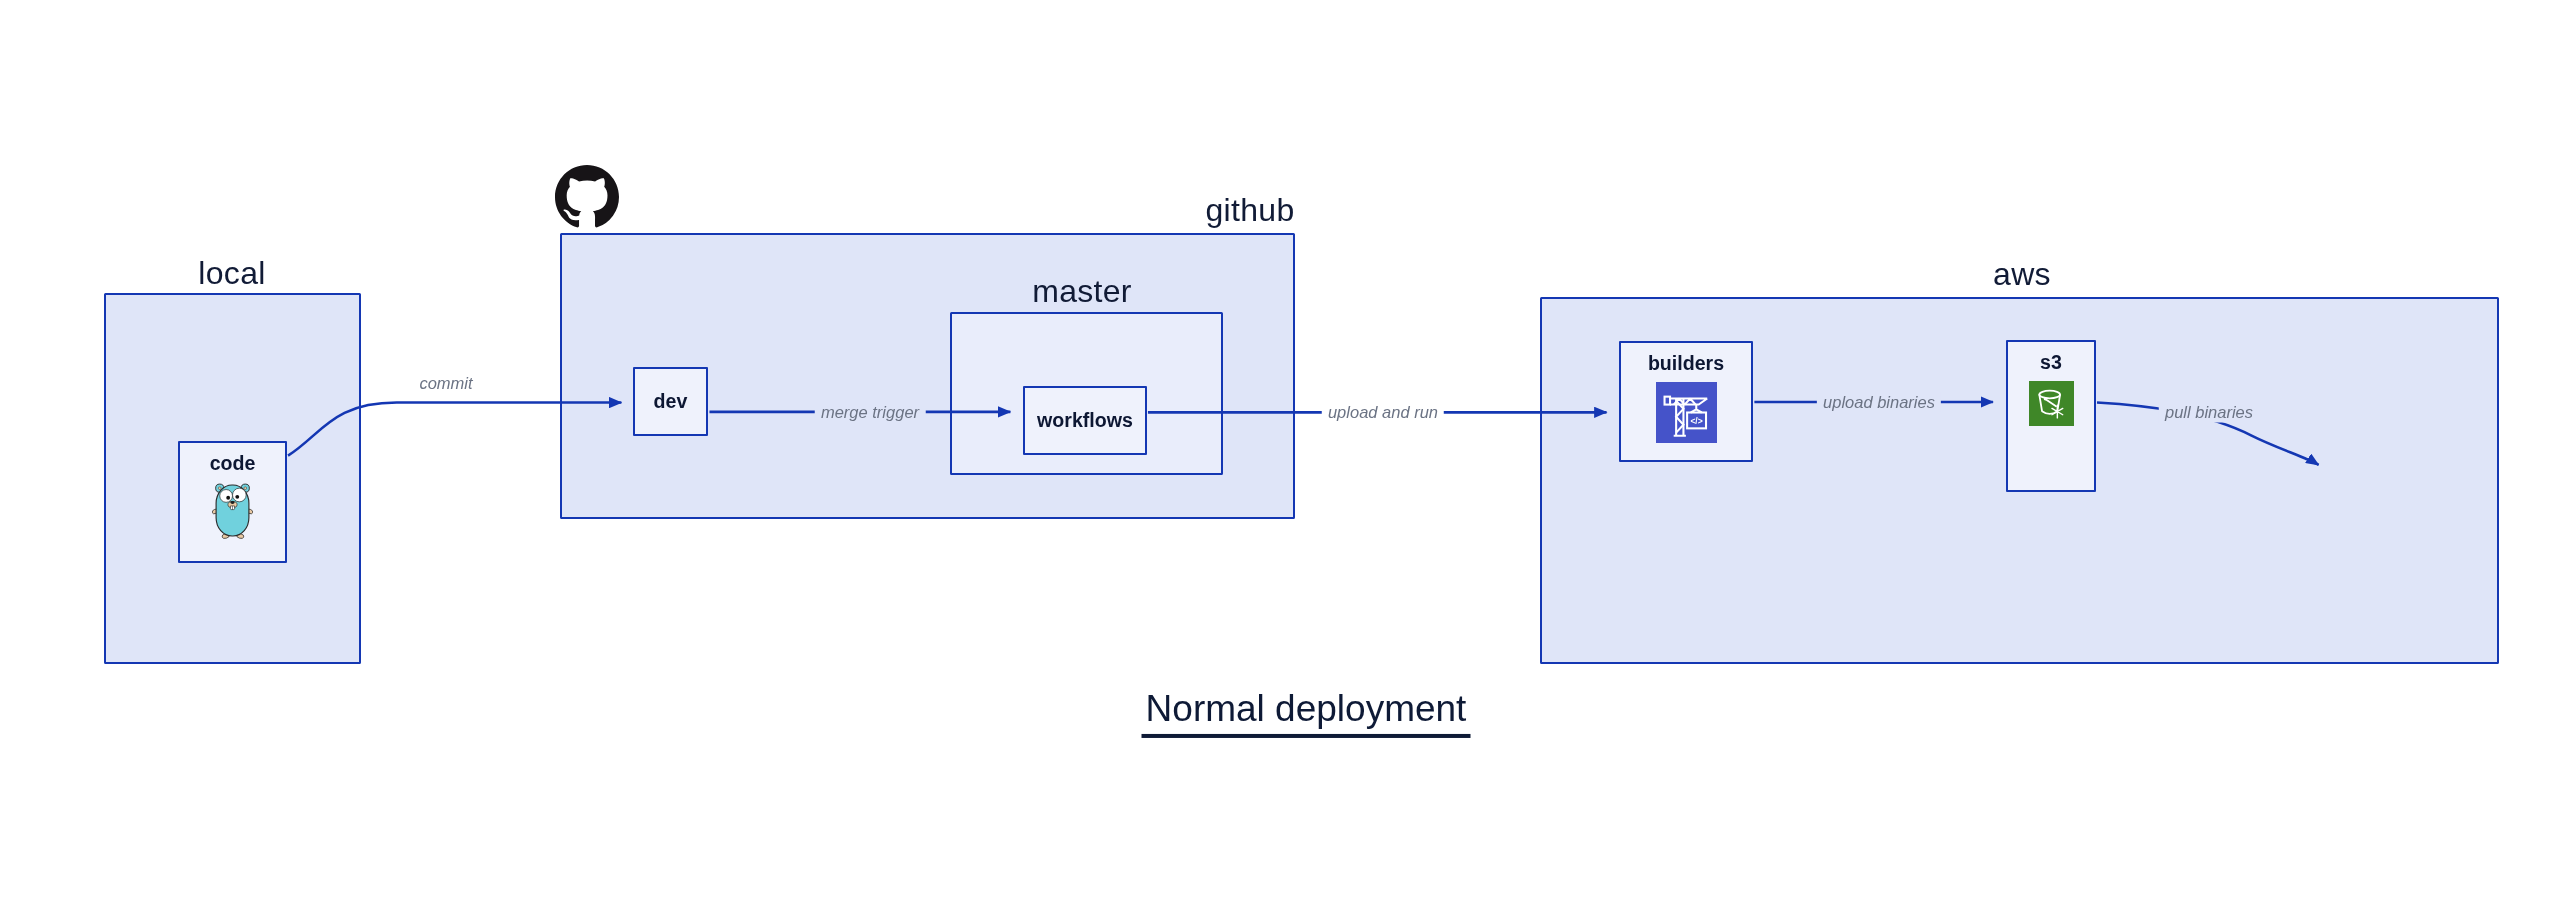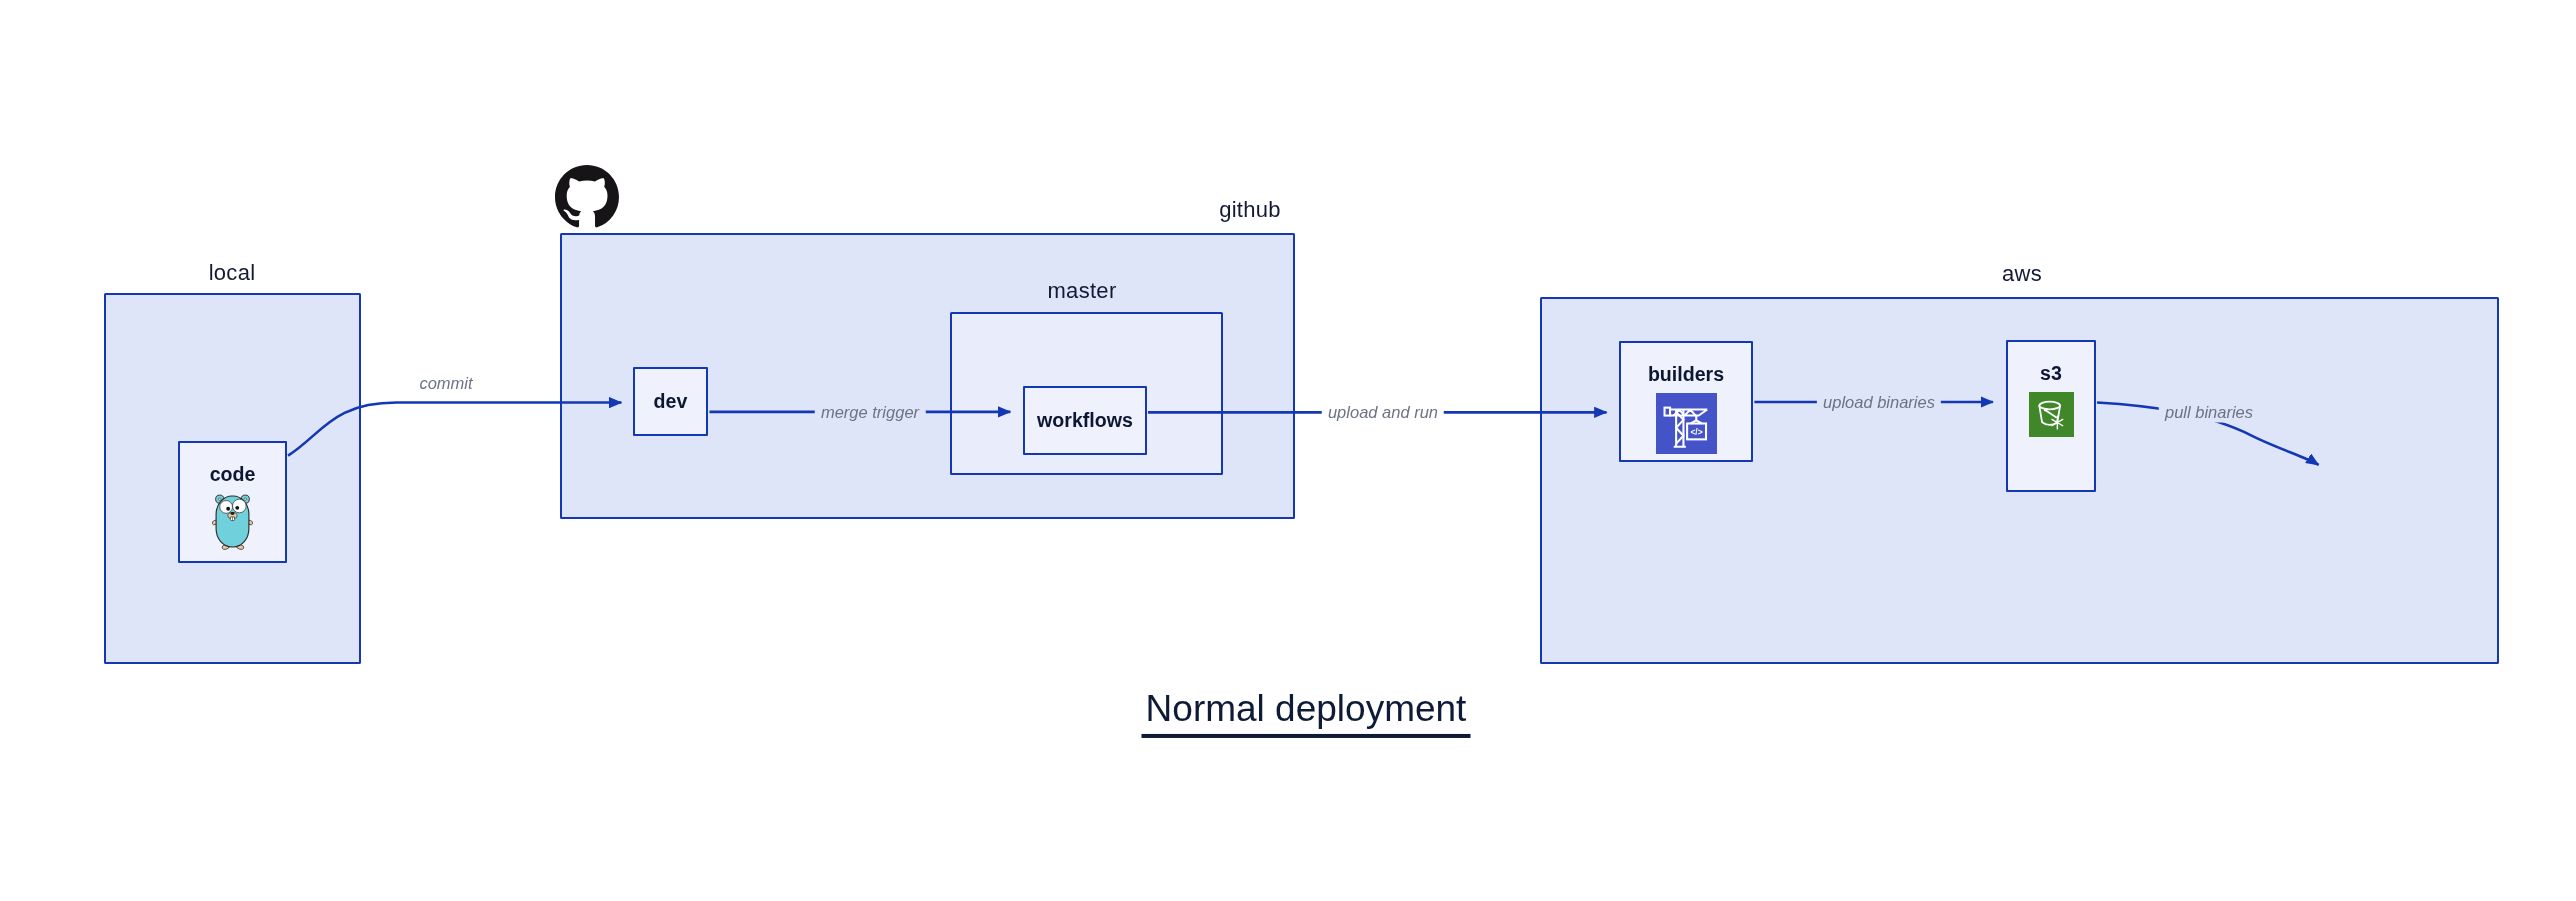--- a/index.html
+++ b/index.html
@@ -8,27 +8,27 @@
     font-family:"Liberation Sans", sans-serif;overflow:hidden;
   }
   
   .section-box{
     position:absolute;box-sizing:border-box;z-index:1;
     background:#dfe5f8;border:2.6px solid #1437b3;border-radius:1.5px;
   }
   .section-box.master{background:#e9edfb;border-width:2.6px;z-index:2;}
   .section-label{
     position:absolute;transform:translate(-50%,-50%);z-index:6;
-    font-size:22px;color:#111b36;white-space:nowrap;letter-spacing:0.3px;
+    font-size:32px;color:#111b36;white-space:nowrap;letter-spacing:0.3px;
   }
   
   .node{
     position:absolute;box-sizing:border-box;z-index:3;
     background:#eff2fc;border:2.1px solid #1437b3;border-radius:1px;
-    display:flex;flex-direction:column;align-items:center;padding-top:20px;
+    display:flex;flex-direction:column;align-items:center;padding-top:9px;
   }
   .node.middle{justify-content:center;padding-top:0;}
   .node-label{
     font-weight:bold;font-size:19.6px;line-height:1.15;color:#0d1733;white-space:nowrap;
   }
   .node-icon{margin-top:7.2px;display:block;}
   
   svg.edges{position:absolute;left:0;top:0;z-index:4;}
   .edge-label{
     position:absolute;transform:translate(-50%,-50%);z-index:5;

